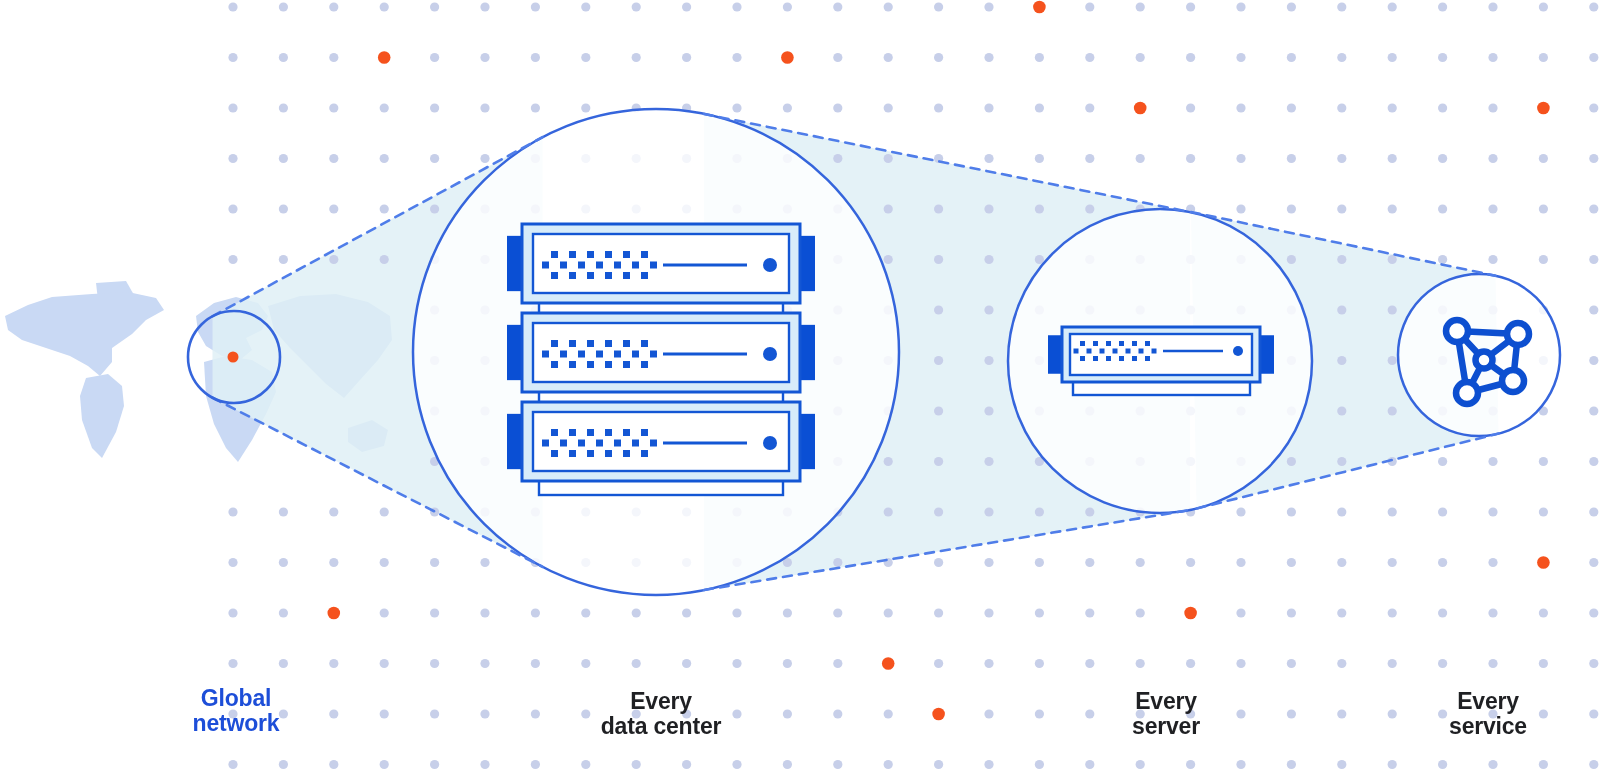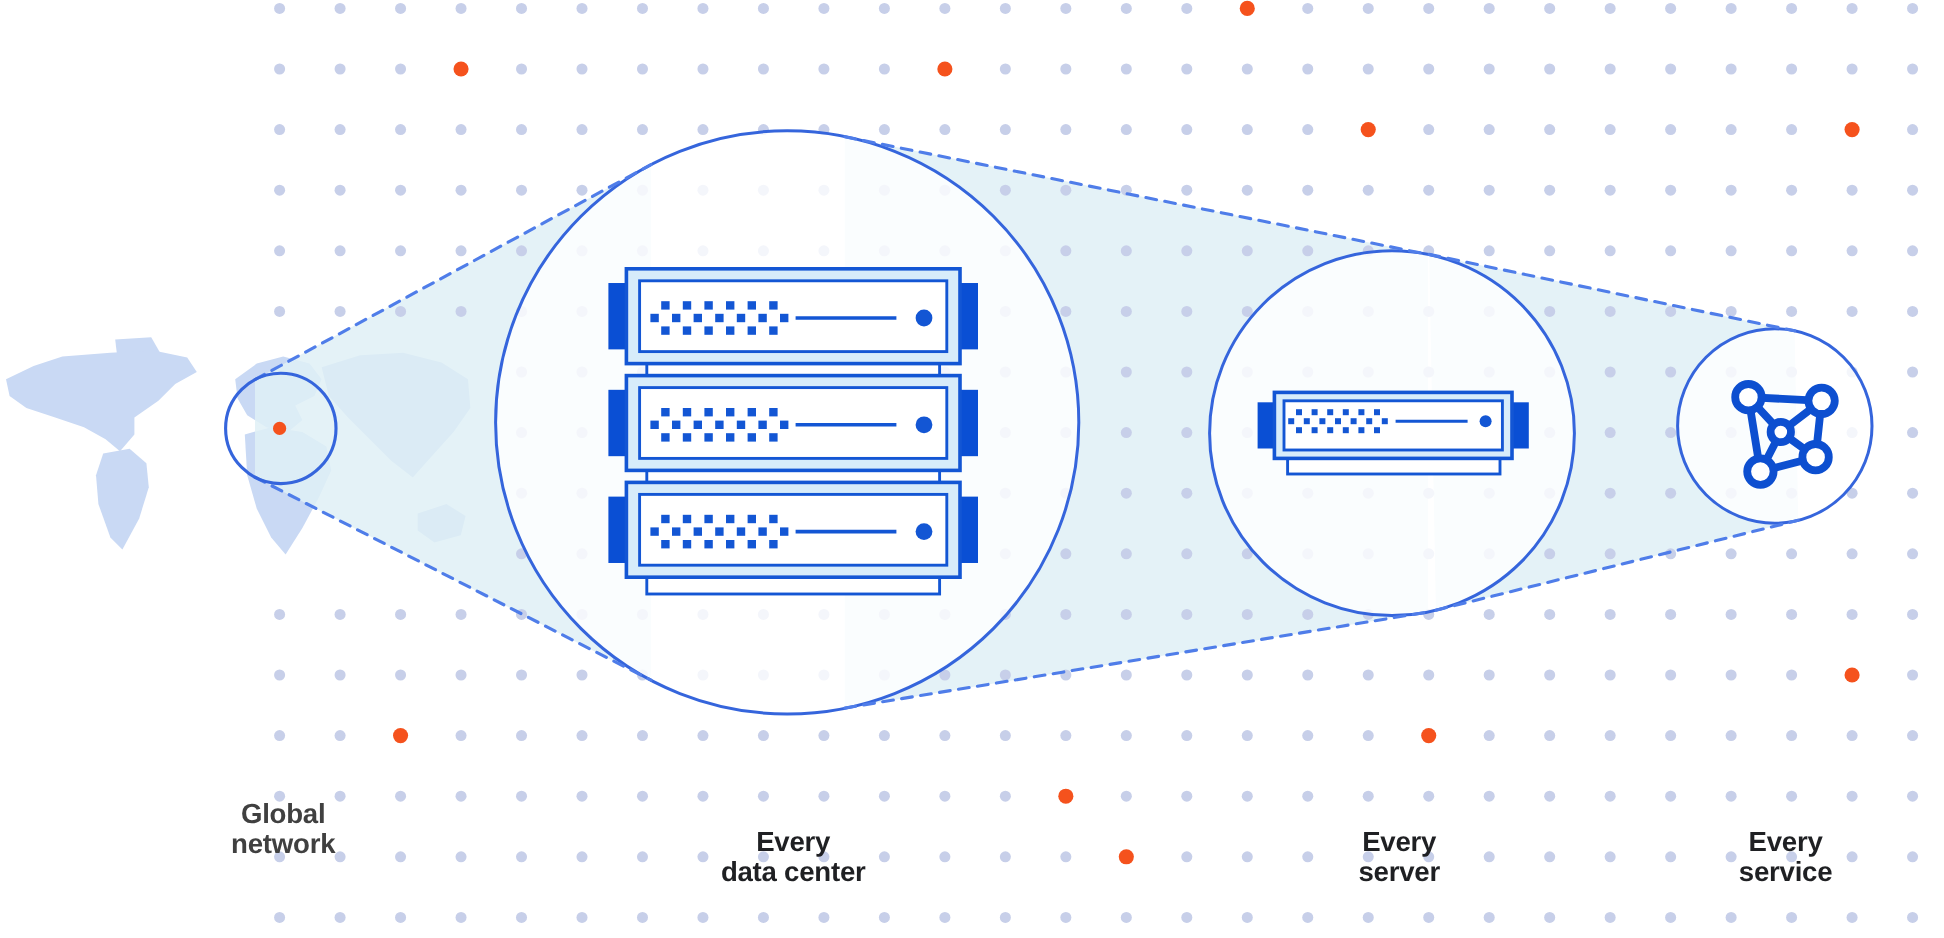--- a/index.html
+++ b/index.html
@@ -611,21 +611,21 @@
         <line x1="1484" y1="360" x2="1513" y2="381" stroke="#0d4fd0" stroke-width="6.5" stroke-linecap="round"></line>
         <line x1="1484" y1="360" x2="1467" y2="393" stroke="#0d4fd0" stroke-width="6.5" stroke-linecap="round"></line>
         <circle cx="1457" cy="331" r="11" fill="#ffffff" stroke="#0d4fd0" stroke-width="6.5"></circle>
         <circle cx="1518" cy="334" r="11" fill="#ffffff" stroke="#0d4fd0" stroke-width="6.5"></circle>
         <circle cx="1513" cy="381" r="11" fill="#ffffff" stroke="#0d4fd0" stroke-width="6.5"></circle>
         <circle cx="1467" cy="393" r="11" fill="#ffffff" stroke="#0d4fd0" stroke-width="6.5"></circle>
         <circle cx="1484" cy="360" r="8.5" fill="#ffffff" stroke="#0d4fd0" stroke-width="6.5"></circle>
       </g>
   </svg>
 
-  <div class="caption" style="left: 236px; top: 666px; color: #404040; text-align: center;">Global
+  <div class="caption" style="left: 236px; top: 686px; color: #1d4ed8; text-align: center;">Global
 network</div>
   <div class="caption" style="left: 661px; top: 689px; color: rgb(31, 32, 35);">Every
 data center</div>
   <div class="caption" style="left: 1166px; top: 689px; color: rgb(31, 32, 35);">Every
 server</div>
   <div class="caption" style="left: 1488px; top: 689px; color: rgb(31, 32, 35);">Every
 service</div>
 </div>
 
 </body></html>

